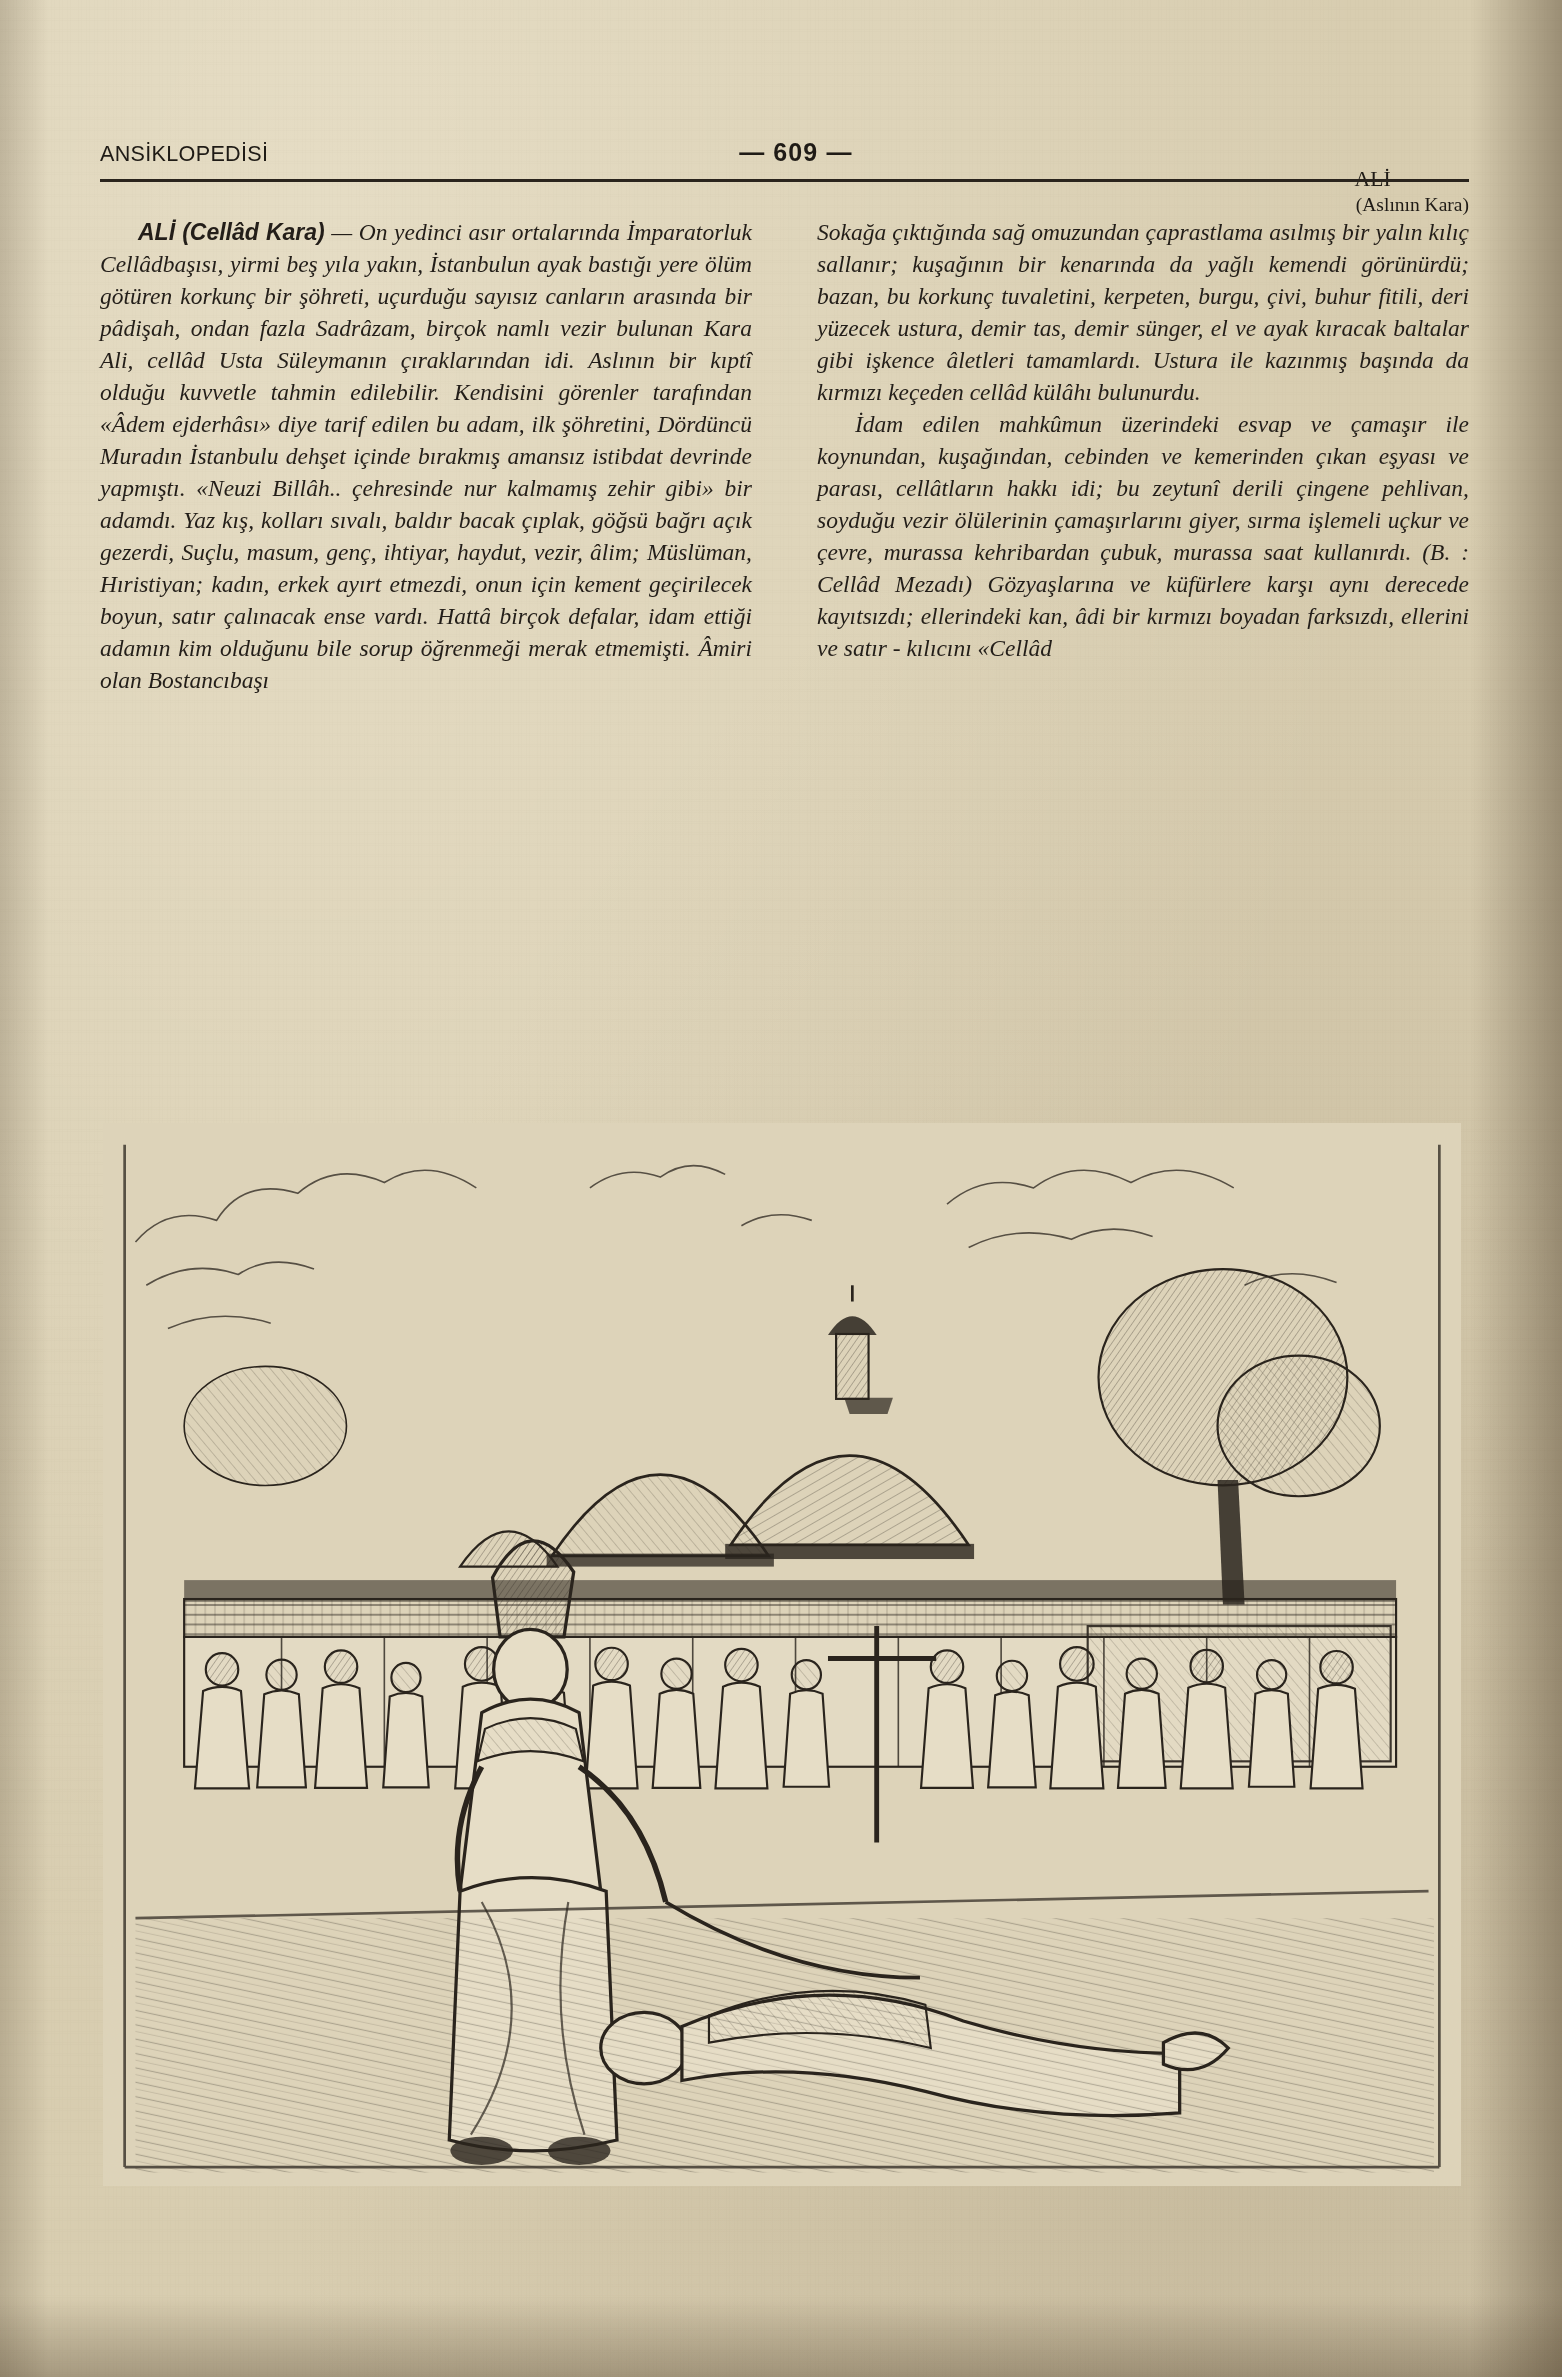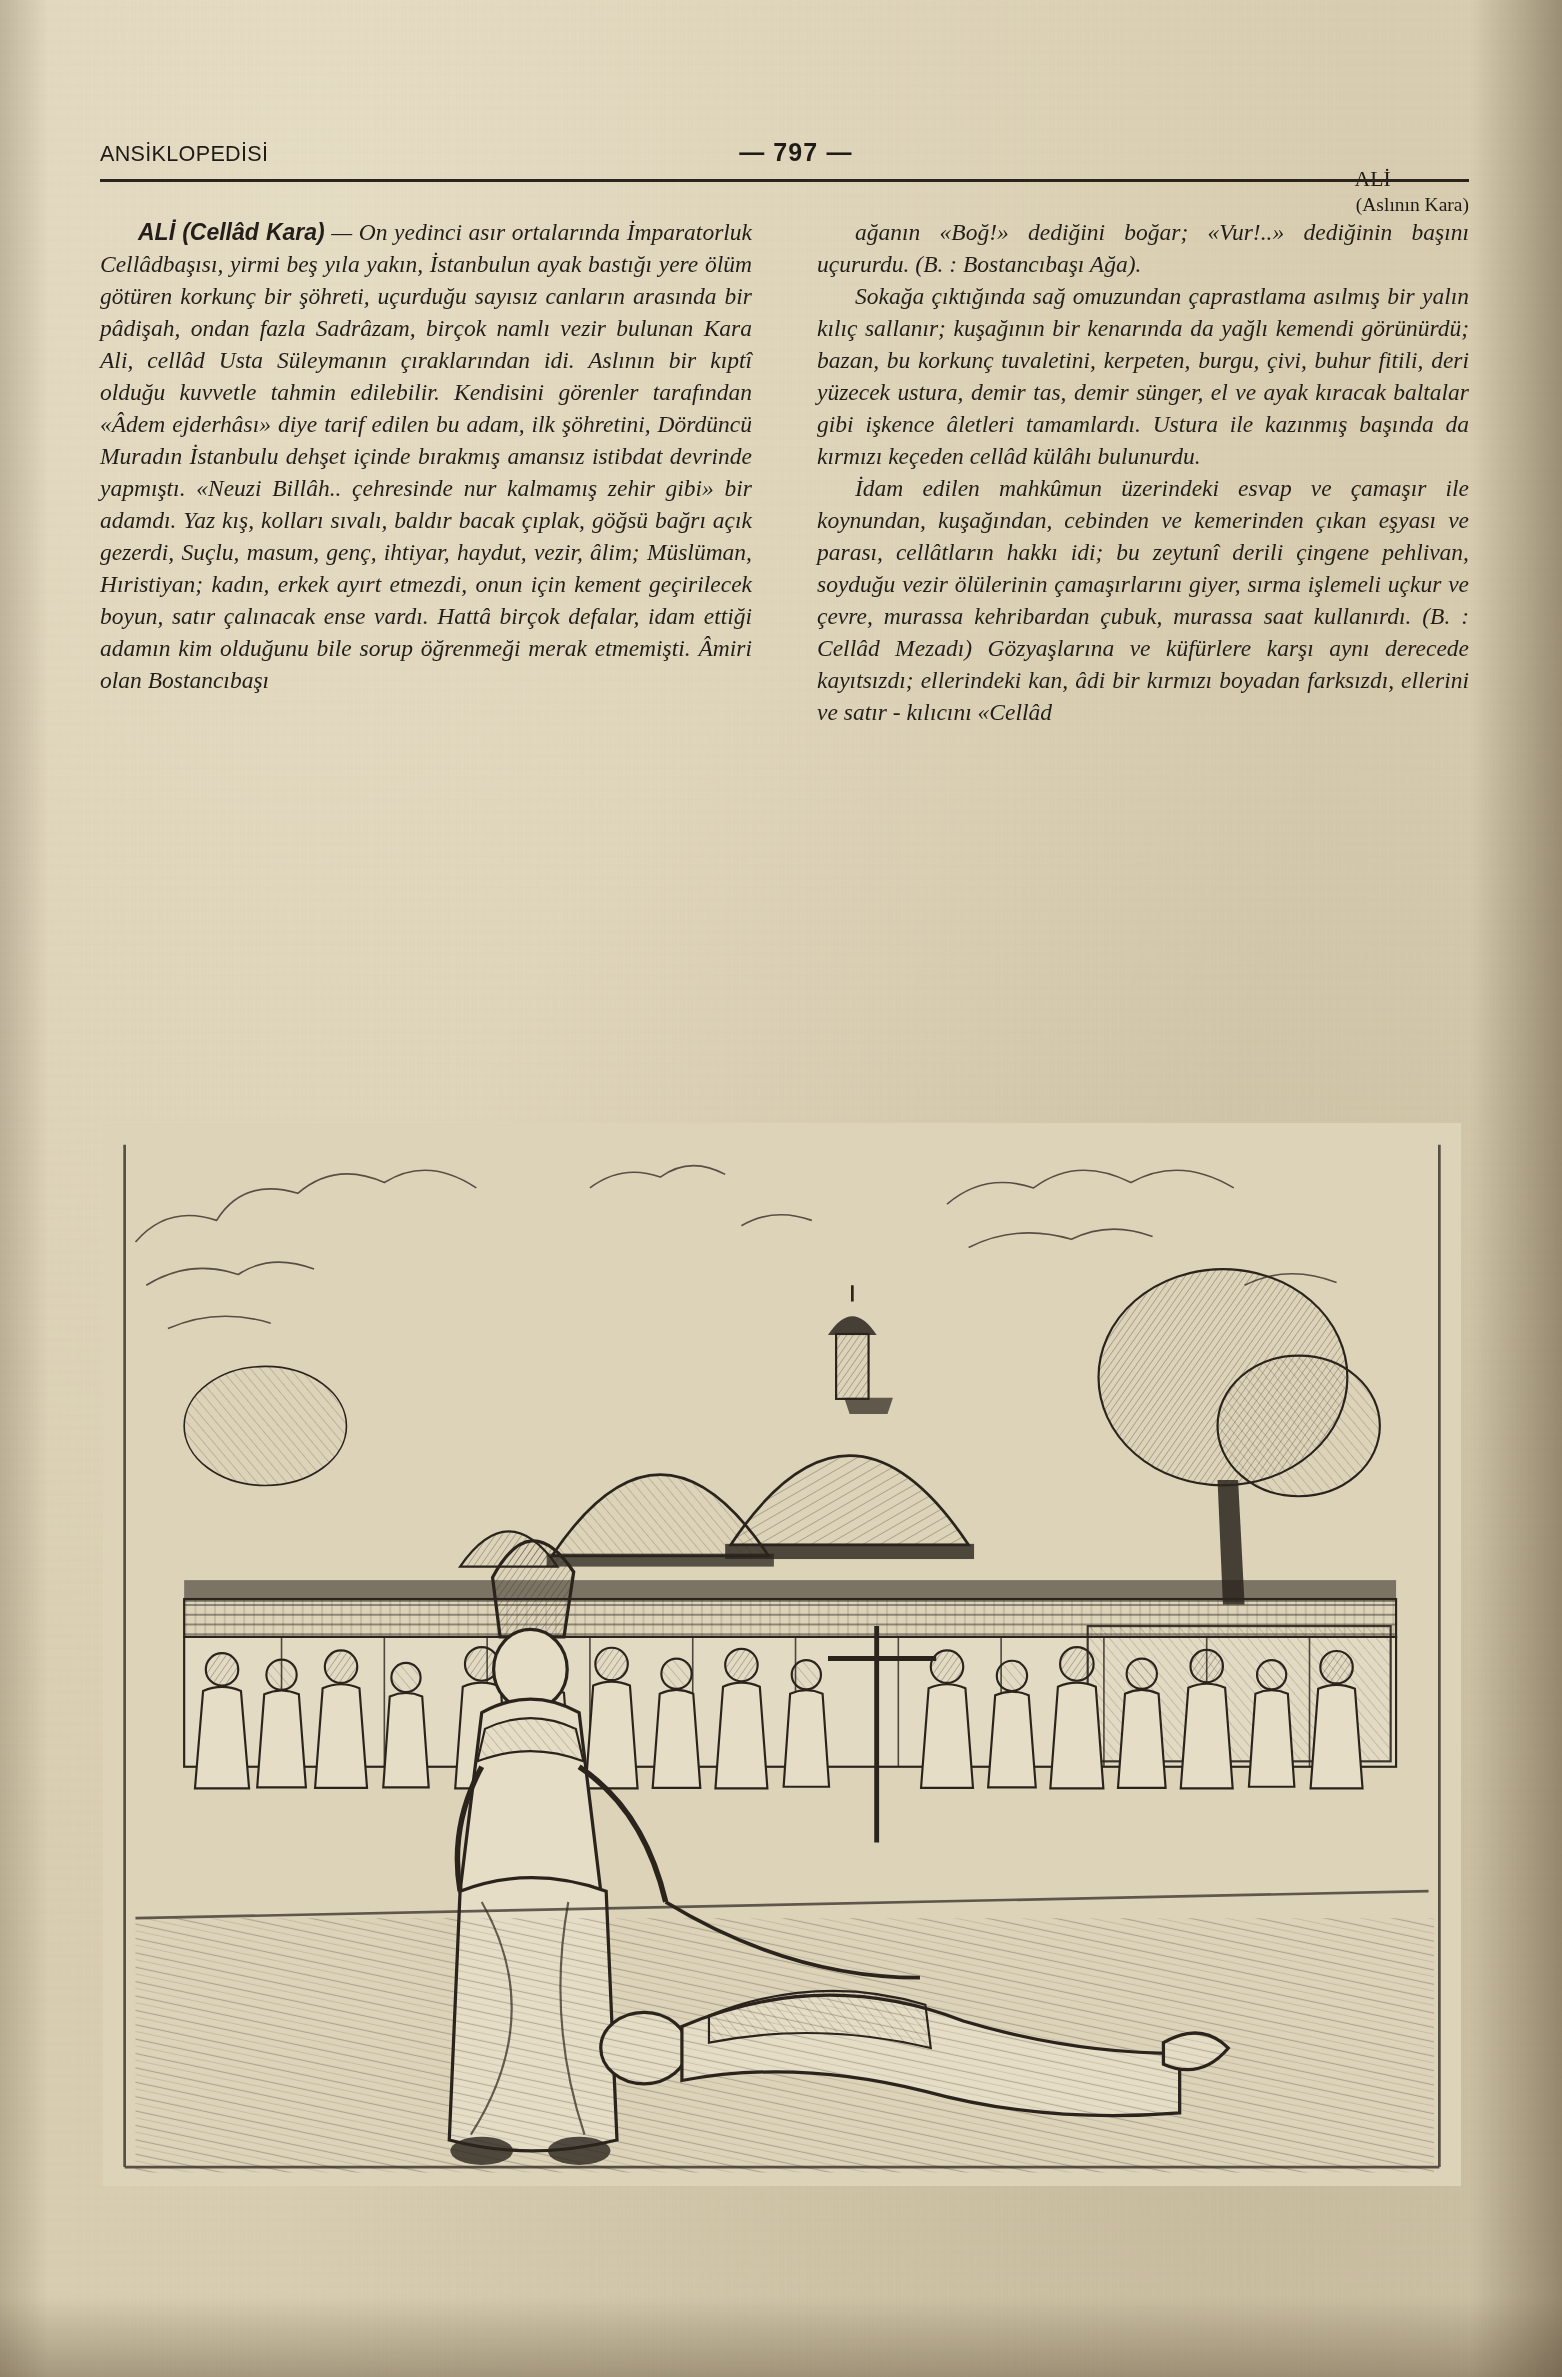--- a/index.html
+++ b/index.html
@@ -163,34 +163,33 @@
 </style>
 </head>
 <body>
 
 <div class="page">
 
   <div class="paper-texture"></div>
 
   <div class="header">
     <div class="header-left">ANSİKLOPEDİSİ</div>
-    <div class="header-center">— 797 —</div>
+    <div class="header-center">— 609 —</div>
     <div class="header-right">
       <span>ALİ</span>
       <span class="small">(Aslının Kara)</span>
     </div>
   </div>
   <div class="header-rule"></div>
 
   <div class="columns">
     <div class="col">
       <p class="first"><span class="run-in-head">ALİ (Cellâd Kara)</span> <span>— On yedinci asır ortalarında İmparatorluk Cellâdbaşısı, yirmi beş yıla yakın, İstanbulun ayak bastığı yere ölüm götüren korkunç bir şöhreti, uçurduğu sayısız canların arasında bir pâdişah, ondan fazla Sadrâzam, birçok namlı vezir bulunan Kara Ali, cellâd Usta Süleymanın çıraklarından idi. Aslının bir kıptî olduğu kuvvetle tahmin edilebilir. Kendisini görenler tarafından «Âdem ejderhâsı» diye tarif edilen bu adam, ilk şöhretini, Dördüncü Muradın İstanbulu dehşet içinde bırakmış amansız istibdat devrinde yapmıştı. «Neuzi Billâh.. çehresinde nur kalmamış zehir gibi» bir adamdı. Yaz kış, kolları sıvalı, baldır bacak çıplak, göğsü bağrı açık gezerdi, Suçlu, masum, genç, ihtiyar, haydut, vezir, âlim; Müslüman, Hıristiyan; kadın, erkek ayırt etmezdi, onun için kement geçirilecek boyun, satır çalınacak ense vardı. Hattâ birçok defalar, idam ettiği adamın kim olduğunu bile sorup öğrenmeği merak etmemişti. Âmiri olan Bostancıbaşı</span></p>
     </div>
     <div class="col">
-      <p class="first">ağanın «Boğ!» dediğini boğar; «Vur!..» dediğinin başını uçururdu. (B. : Bostancıbaşı Ağa).</p>
       <p>Sokağa çıktığında sağ omuzundan çaprastlama asılmış bir yalın kılıç sallanır; kuşağının bir kenarında da yağlı kemendi görünürdü; bazan, bu korkunç tuvaletini, kerpeten, burgu, çivi, buhur fitili, deri yüzecek ustura, demir tas, demir sünger, el ve ayak kıracak baltalar gibi işkence âletleri tamamlardı. Ustura ile kazınmış başında da kırmızı keçeden cellâd külâhı bulunurdu.</p>
       <p>İdam edilen mahkûmun üzerindeki esvap ve çamaşır ile koynundan, kuşağından, cebinden ve kemerinden çıkan eşyası ve parası, cellâtların hakkı idi; bu zeytunî derili çingene pehlivan, soyduğu vezir ölülerinin çamaşırlarını giyer, sırma işlemeli uçkur ve çevre, murassa kehribardan çubuk, murassa saat kullanırdı. (B. : Cellâd Mezadı) Gözyaşlarına ve küfürlere karşı aynı derecede kayıtsızdı; ellerindeki kan, âdi bir kırmızı boyadan farksızdı, ellerini ve satır - kılıcını «Cellâd</p>
     </div>
   </div>
 
   <div class="illustration">
     <svg viewBox="0 0 2510 1965" preserveAspectRatio="none">
       <defs>
         <pattern id="hatch" width="10" height="10" patternUnits="userSpaceOnUse" patternTransform="rotate(35)">
           <line x1="0" y1="0" x2="0" y2="10" stroke="#2a241d" stroke-width="2" opacity="0.5"></line>

